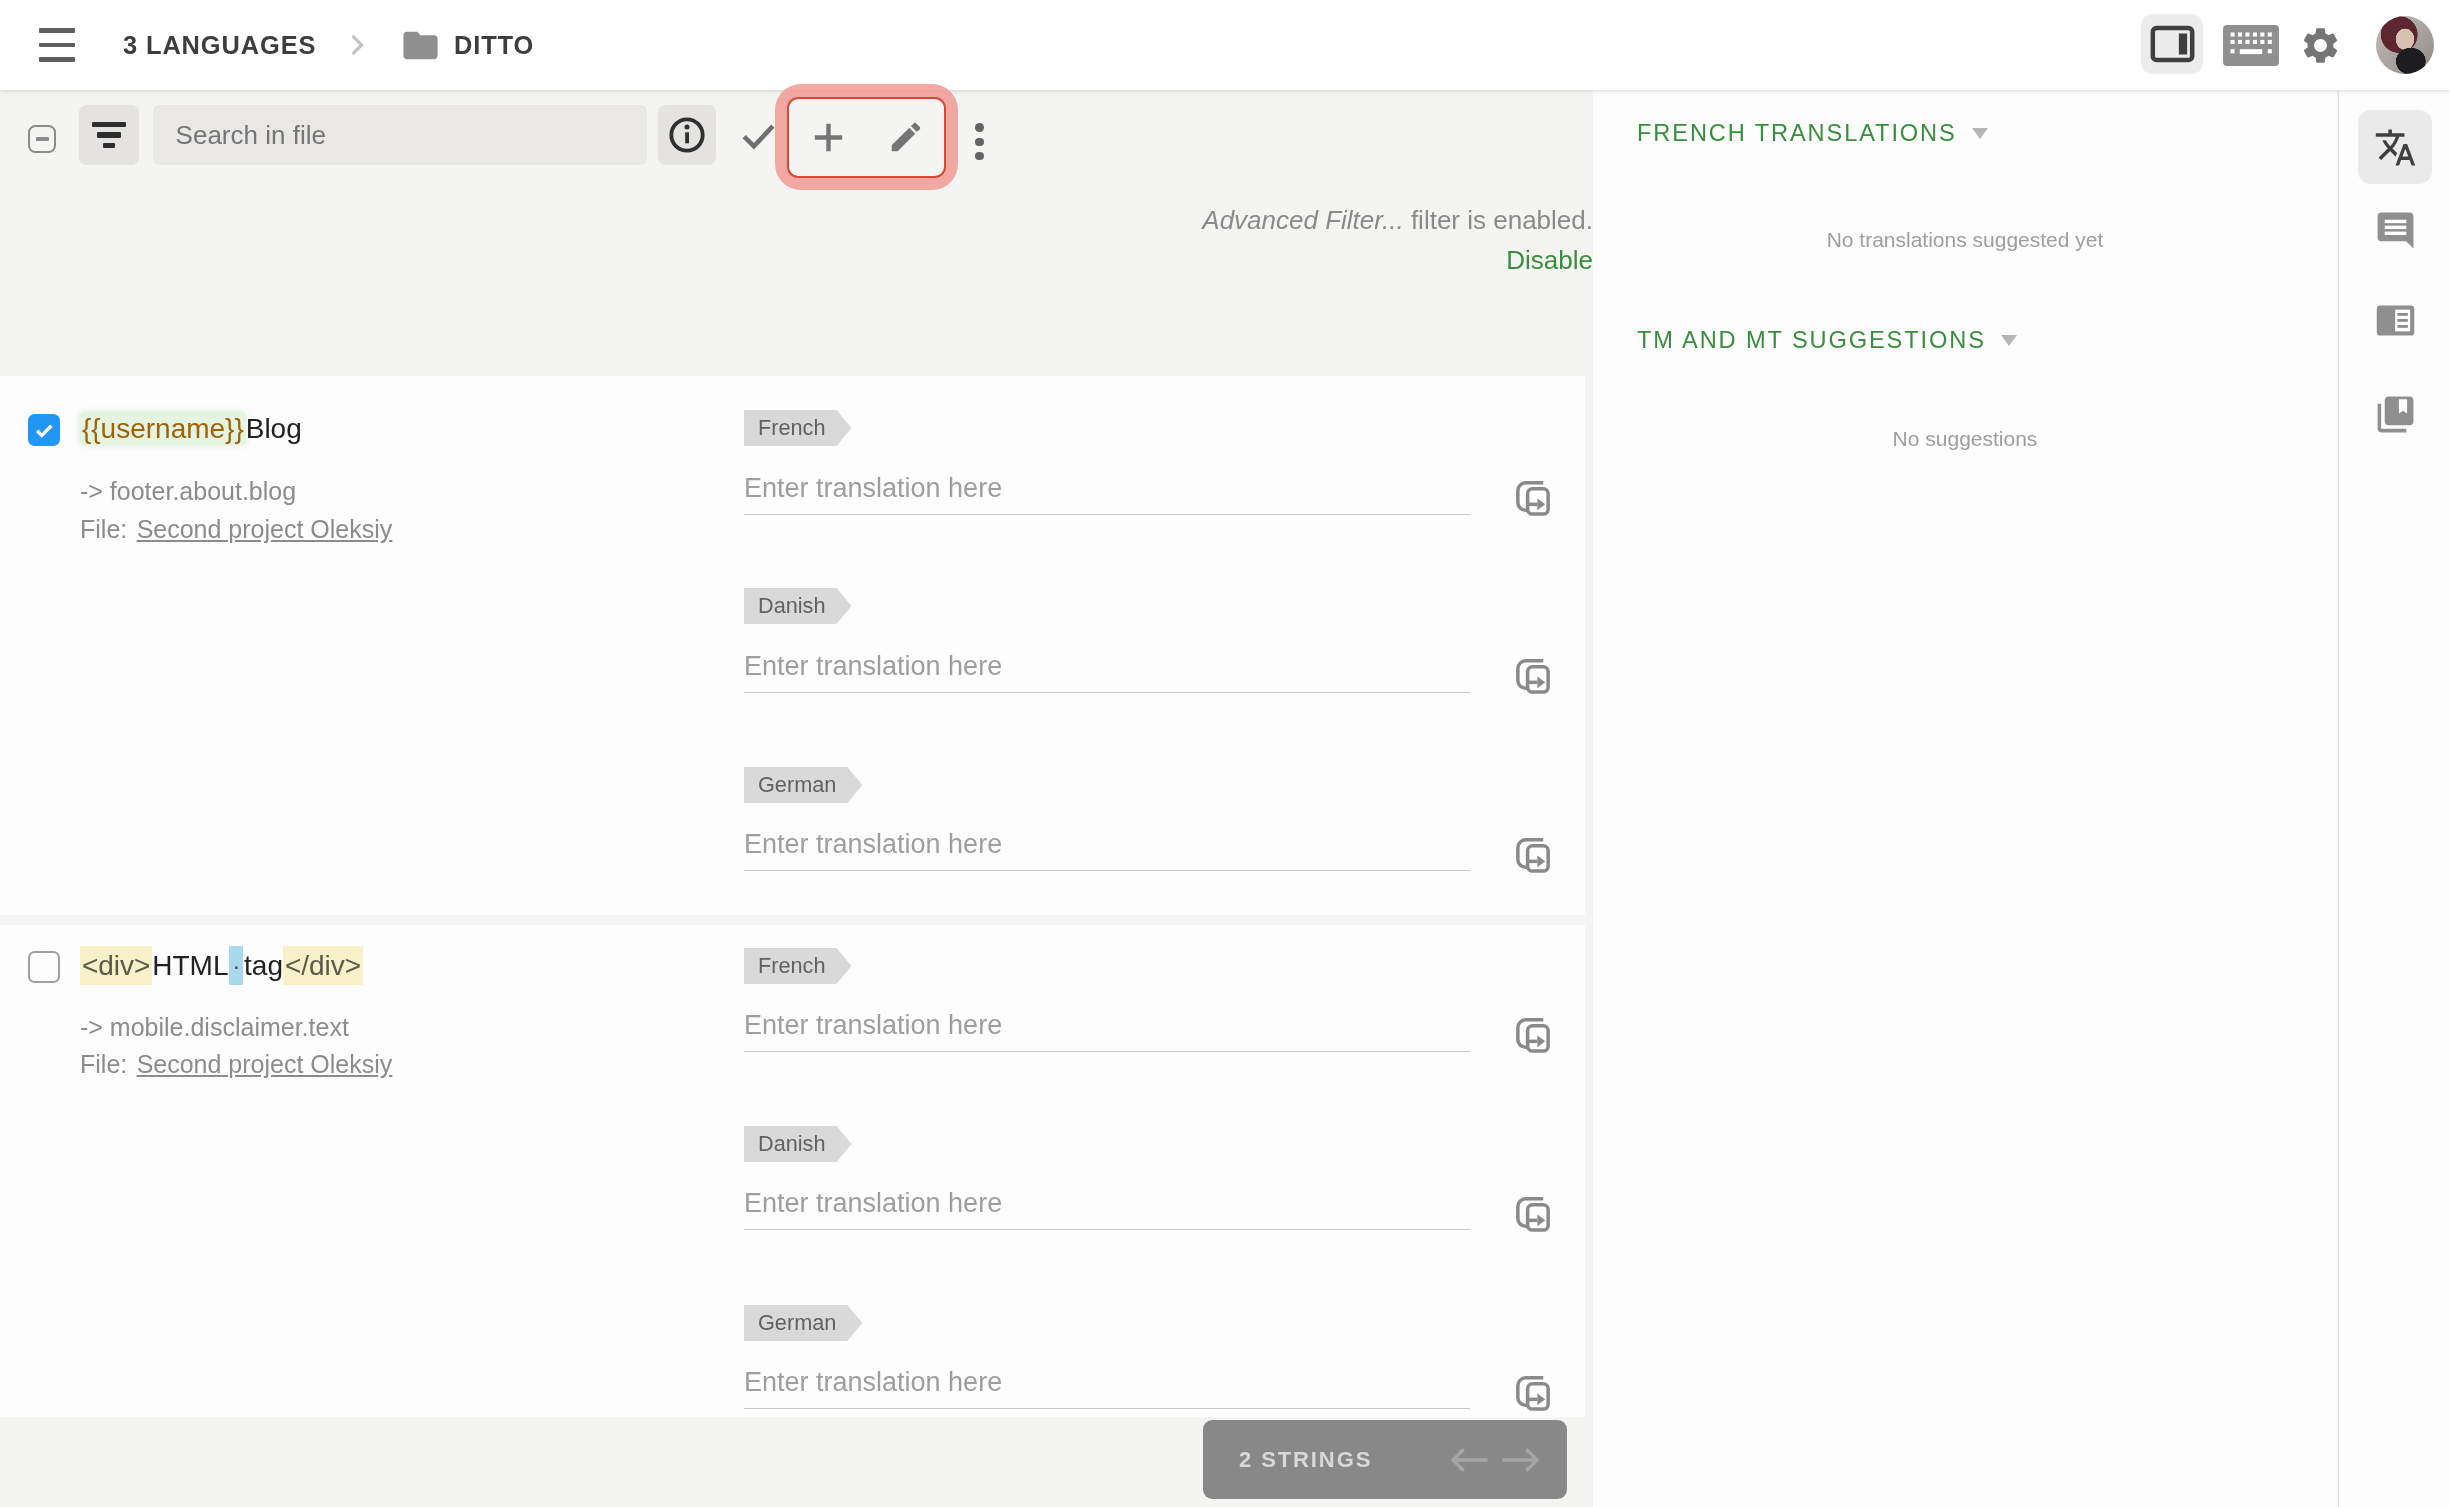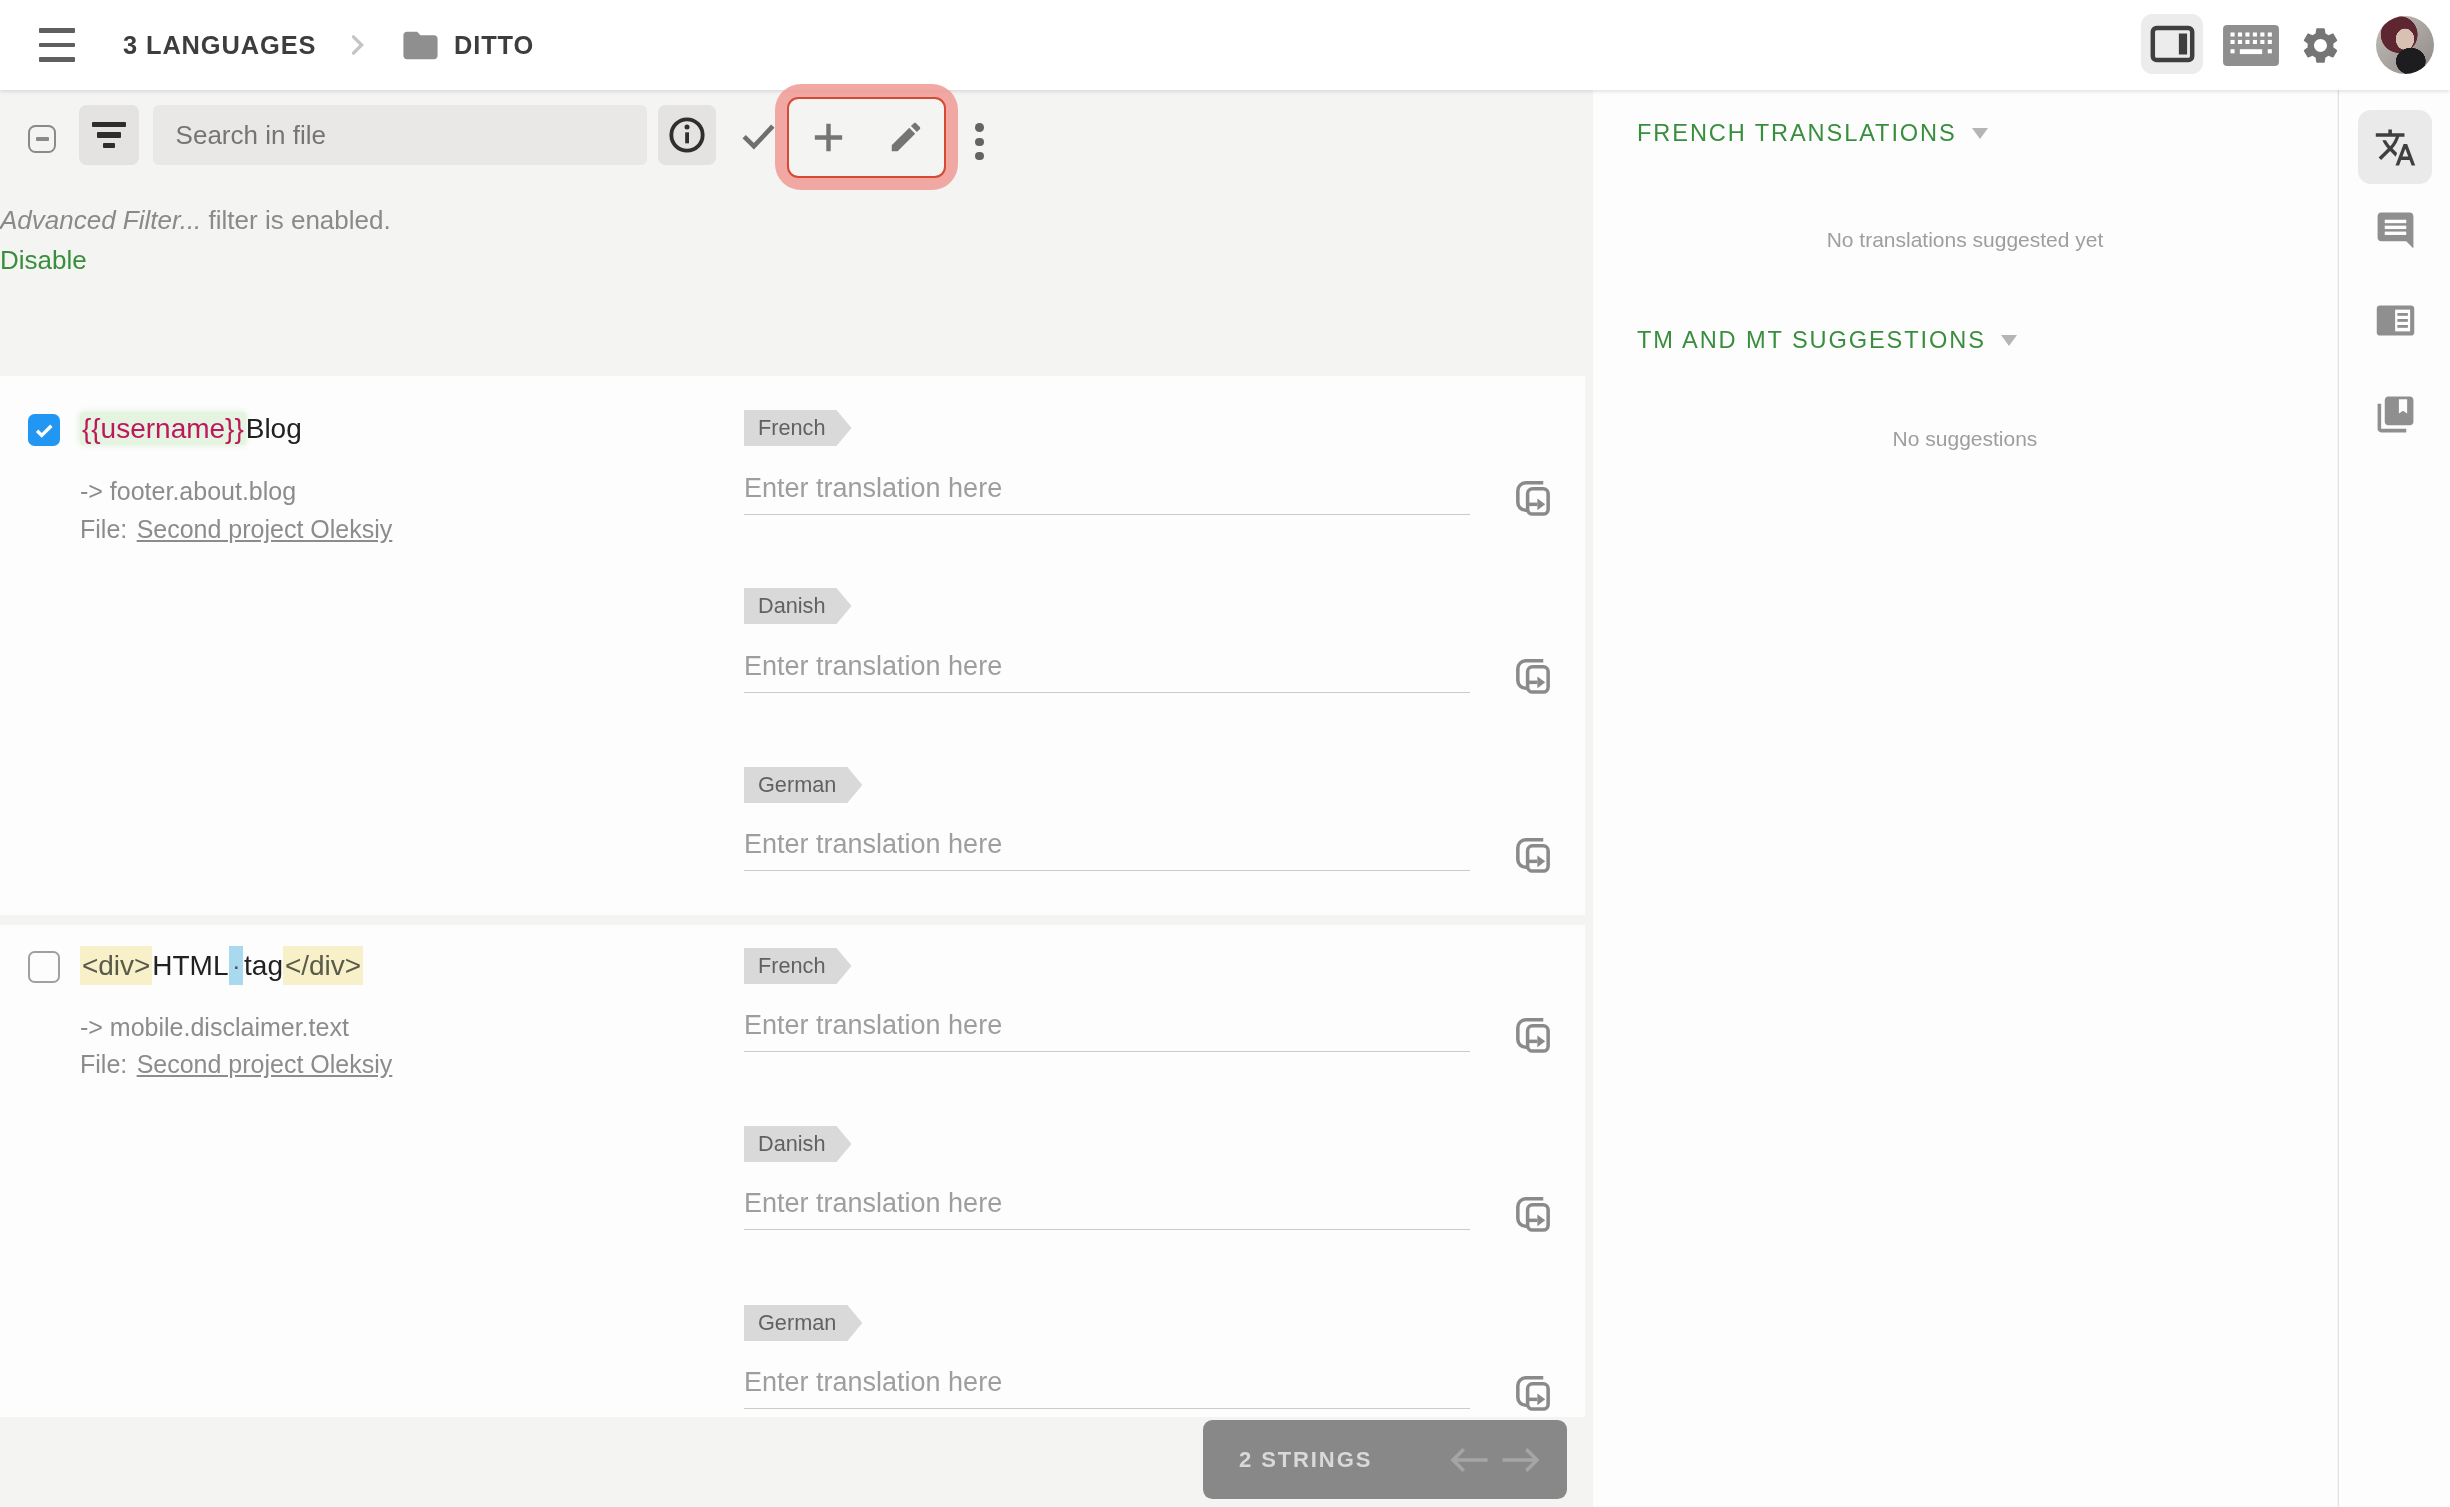--- a/index.html
+++ b/index.html
@@ -10,36 +10,36 @@
   
   #topbar{position:absolute;left:0;top:0;width:2450px;height:90px;background:#ffffff;
           box-shadow:0 1.9px 4.7px rgba(0,0,0,.14);z-index:5;}
   .crumb{font-size:25.4px;font-weight:700;color:#3d3d3d;letter-spacing:0.9px;}
   .bar{background:#5f5f5f;height:4.7px;border-radius:0.9px;}
   .iconbtn{display:flex;align-items:center;justify-content:center;cursor:pointer;}
   
   #content{position:absolute;left:0;top:90px;width:2450px;height:1417px;background:#f4f4f2;}
   .card{position:absolute;left:0;width:1585px;background:#fdfdfd;}
   .squarebtn{background:#e4e3e1;border-radius:7.5px;display:flex;align-items:center;justify-content:center;}
-  .notice{position:absolute;left:0;width:1593px;text-align:left;font-size:26px;color:#8a8a8a;}
+  .notice{position:absolute;left:0;width:1593px;text-align:right;font-size:26px;color:#8a8a8a;}
   .hdr-label{font-size:25.4px;color:#8f8f8f;}
   .langtag{position:absolute;height:36px;background:#d9d9d9;color:#616161;font-size:21.7px;
            display:flex;align-items:center;padding:0 26px 0 14px;
            clip-path:polygon(0 0,calc(100% - 15px) 0,100% 50%,calc(100% - 15px) 100%,0 100%);}
   .trinput{position:absolute;width:726px;height:51px;background:transparent;border:none;
            border-bottom:1.9px solid #cbcbcb;font-size:27px;color:#6f6f6f;padding:0;outline:none;
            font-family:"Liberation Sans","DejaVu Sans",sans-serif;}
   .trinput::placeholder{color:#9e9e9e;opacity:1;}
   .copybtn{position:absolute;width:43px;height:43px;cursor:pointer;}
   .subline{position:absolute;left:80px;height:34px;display:flex;align-items:center;
            font-size:25px;color:#8c8c8c;}
   .filelink{color:#8c8c8c;text-decoration:underline;margin-left:9.4px;}
   .cb{position:absolute;width:32px;height:32px;border-radius:6.6px;box-sizing:border-box;}
   .stringline{position:absolute;left:80px;height:43px;display:flex;align-items:center;font-size:28px;color:#212121;}
-  .var-chip{color:#be185d;background:#e5f3e1;border-radius:3.8px;box-shadow:0 0 7.5px #d9eed7;padding:0.9px 1.9px;}
+  .var-chip{color:#a16207;background:#e5f3e1;border-radius:3.8px;box-shadow:0 0 7.5px #d9eed7;padding:0.9px 1.9px;}
   .htmltag{color:#5a5a49;background:#f7f0c9;padding:3.8px 1.9px;}
   .spacemark{background:#a9d9ee;color:#4a4a4a;padding:5.7px 2.8px;margin:0 0.9px;font-size:24.5px;}
   .paneltitle{position:absolute;display:flex;align-items:center;gap:15px;font-size:23.6px;
               letter-spacing:1.9px;color:#388e3c;font-weight:500;}
   .tri{width:0;height:0;border-left:8.5px solid transparent;border-right:8.5px solid transparent;
        border-top:11.3px solid #b5b5b5;}
   .panelempty{position:absolute;left:0;width:744px;text-align:center;font-size:21px;color:#9e9e9e;}
   .dot{width:8.5px;height:8.5px;border-radius:50%;background:#646464;}
 </style>
 </head>

